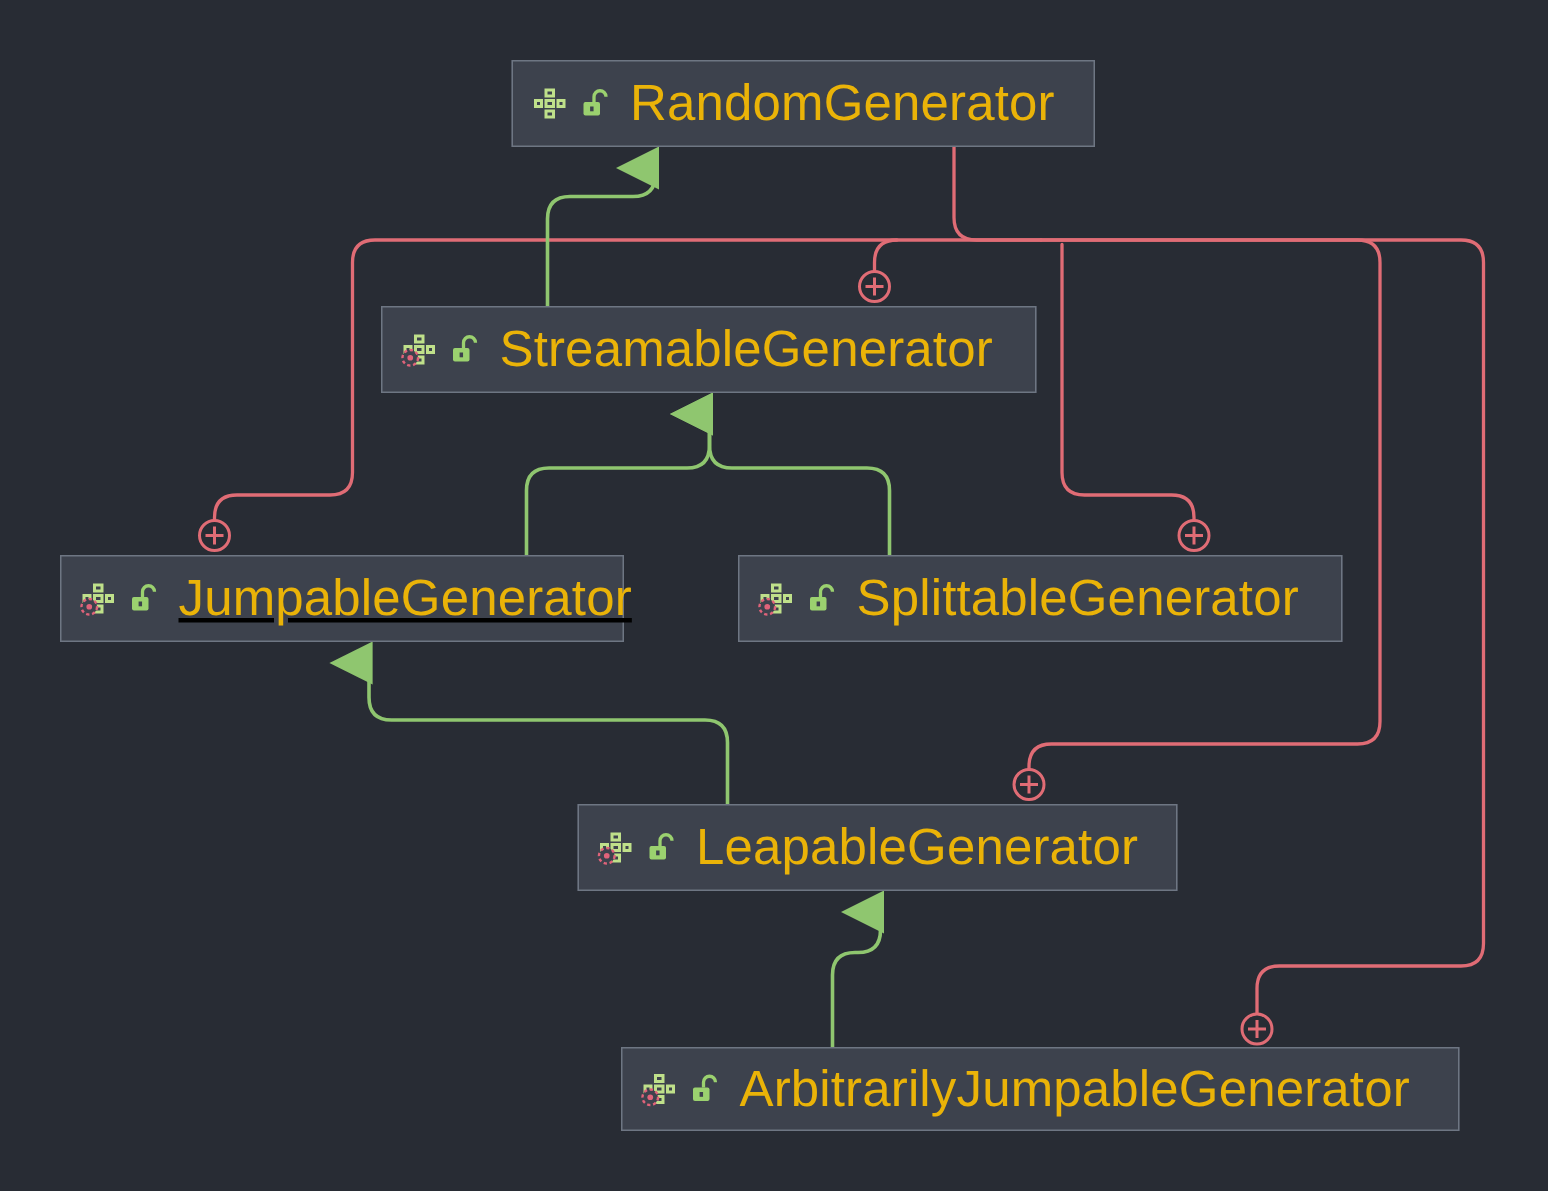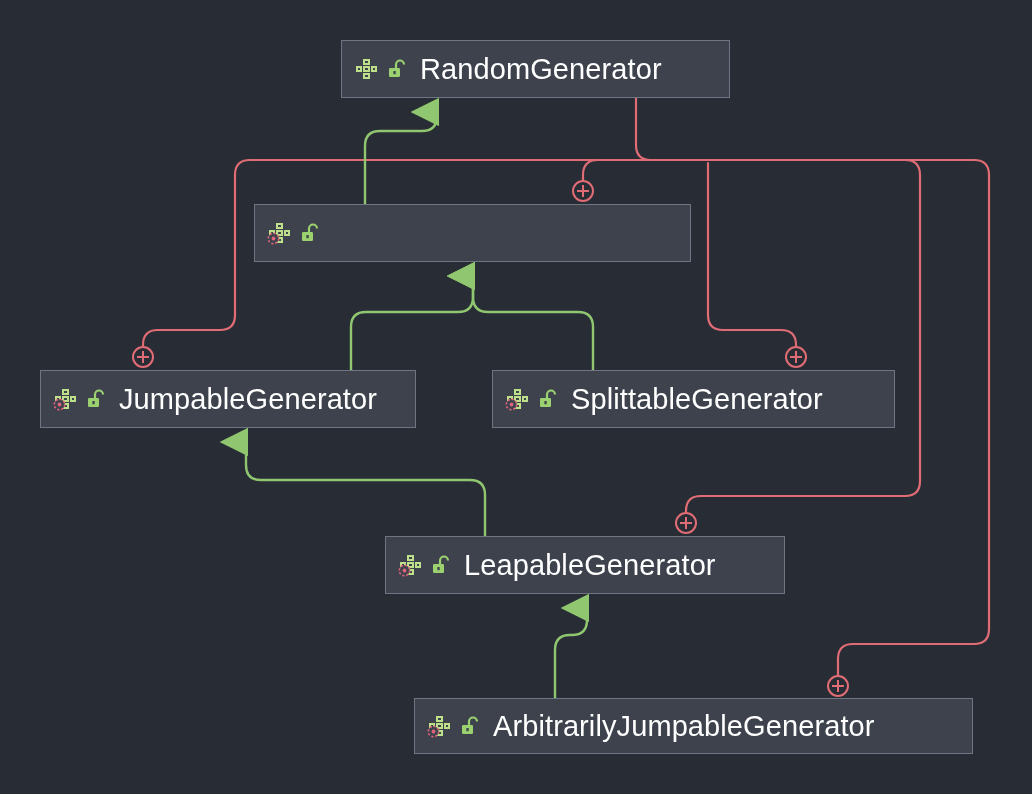--- a/index.html
+++ b/index.html
@@ -30,22 +30,22 @@
     position: absolute;
     box-sizing: border-box;
     background: #3d424d;
     border: 1px solid #6e7683;
     display: flex;
     align-items: center;
     padding-left: 12px;
     white-space: nowrap;
   }
   .node-label {
-    color: #ffffff;
-    font-size: 29px;
+    color: #eab308;
+    font-size: 34px;
     line-height: 1;
     letter-spacing: 0.1px;
     margin-left: 13px;
   }
   .icon-wrap {
     display: inline-flex;
     align-items: center;
     flex-shrink: 0;
   }
   .icon-wrap svg { display: block; }
@@ -166,23 +166,24 @@
         </g>
       </svg>
     </span>
     <span class="icon-wrap" style="margin-left:7px;">
       <svg width="20" height="22" viewBox="0 0 20 22">
         <path d="M9 10 V6.5 A4 4 0 0 1 17 6.5" fill="none" stroke="#9bd16f" stroke-width="2.2"></path>
         <rect x="2" y="10" width="11" height="9" rx="1.3" fill="#9bd16f"></rect>
         <rect x="6.4" y="13" width="2.3" height="3.2" fill="#3d424d"></rect>
       </svg>
     </span>
-  </div>
-
-  <div class="uml-node" style="left:40px; top:370px; width:376px; height:58px;">
+    <span class="node-label">StreamableGenerator</span>
+  </div>
+
+  <div class="uml-node" style="left:40px; top:370px; width:376px; height:58px;text-decoration:underline;">
     <span class="icon-wrap">
       <svg width="26" height="26" viewBox="0 0 26 26">
         <g fill="#bfe08a">
           <rect x="9" y="3" width="7" height="6"></rect>
           <rect x="2" y="10" width="6" height="6"></rect>
           <rect x="9" y="10" width="7" height="6"></rect>
           <rect x="17" y="10" width="6" height="6"></rect>
           <rect x="9" y="17" width="7" height="6"></rect>
         </g>
         <g fill="#3d424d">

